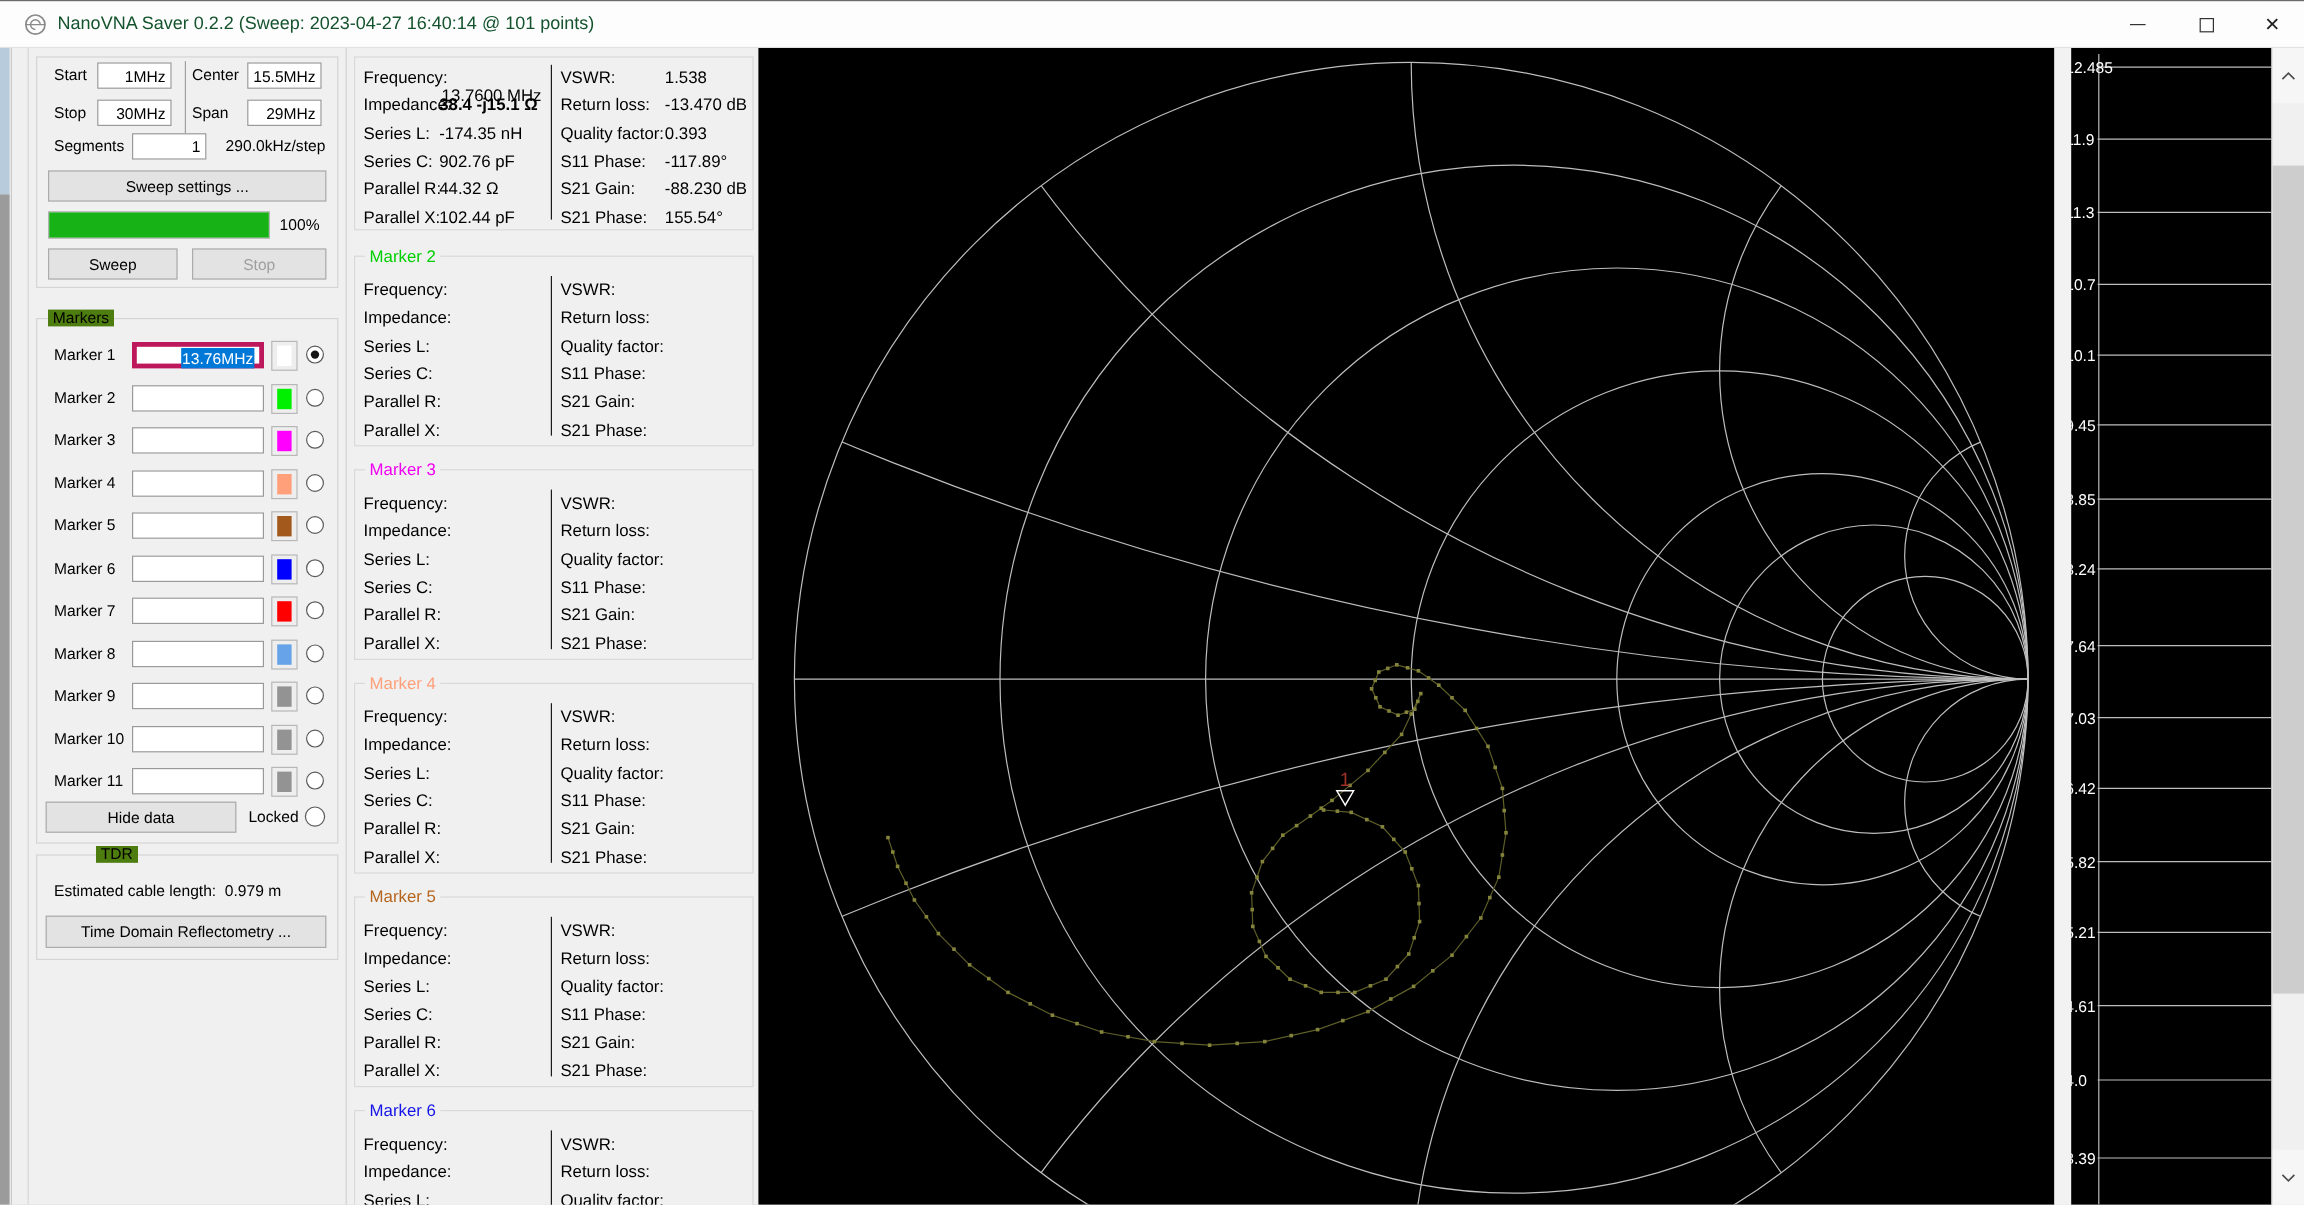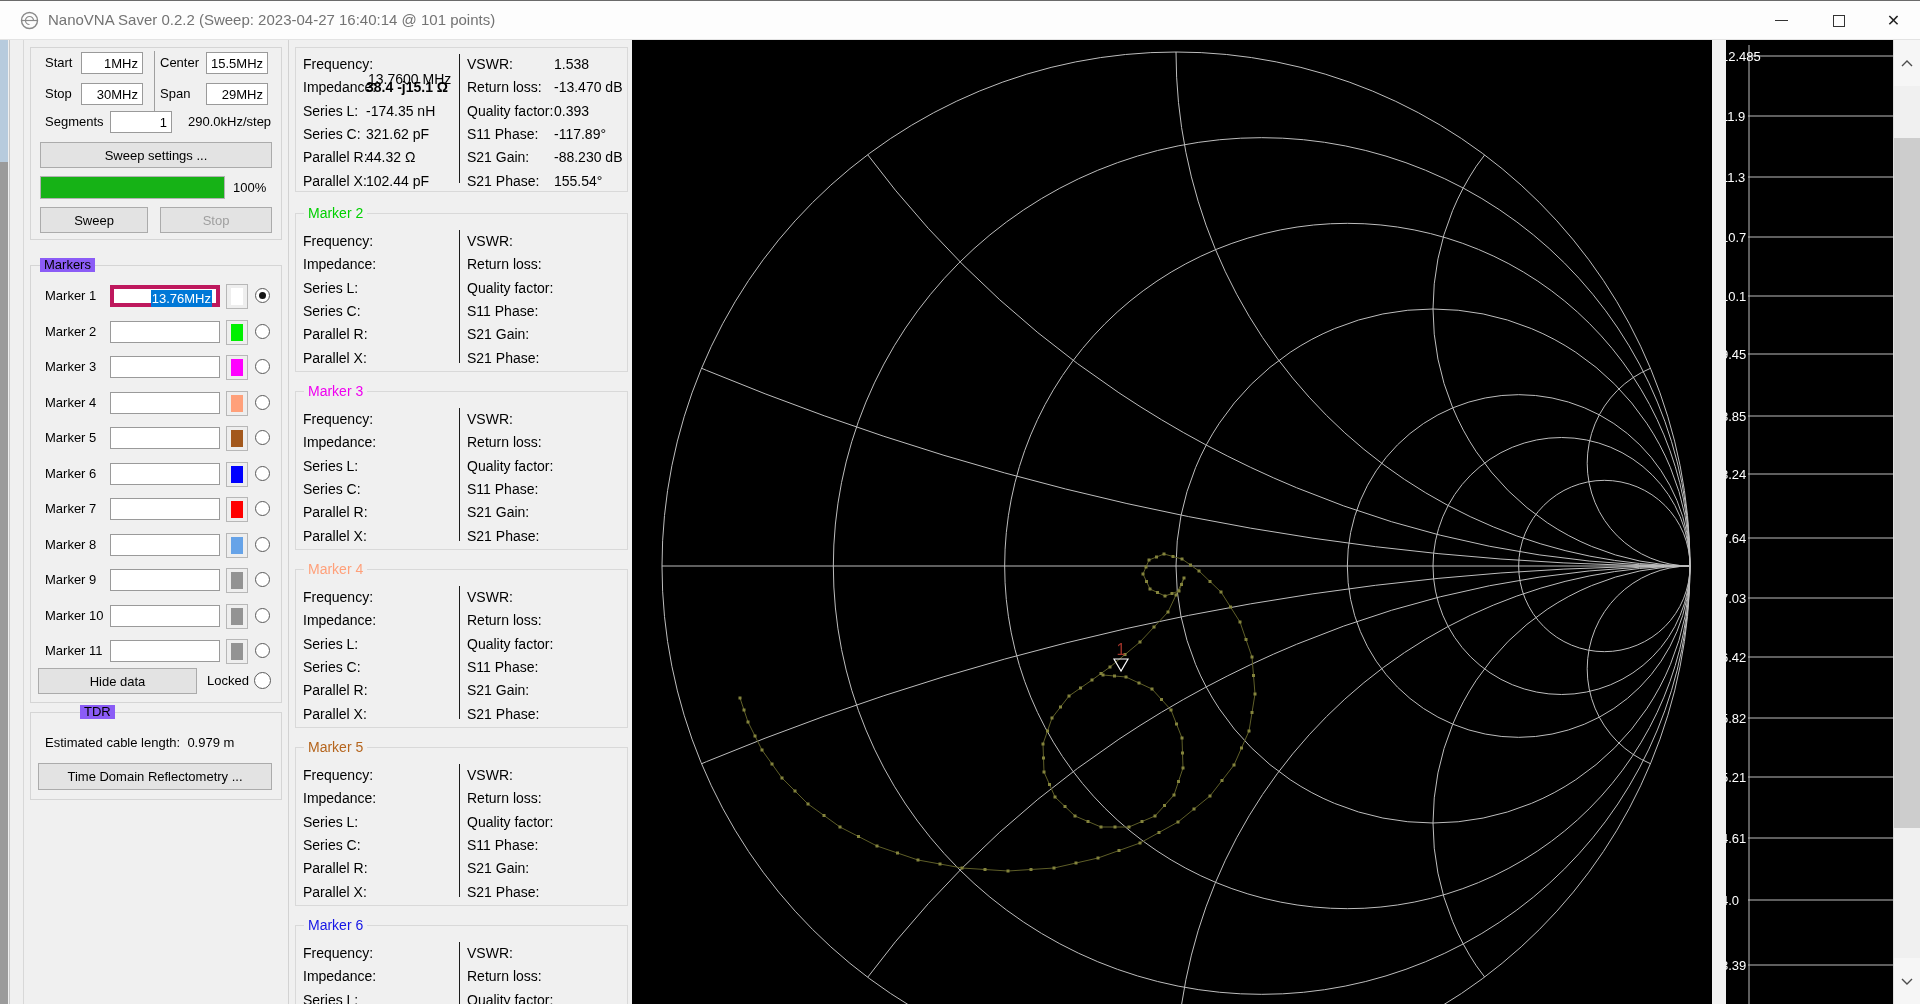--- a/index.html
+++ b/index.html
@@ -4,37 +4,37 @@
 <style>
   html,body{margin:0;padding:0;}
   body{
     width:1920px;height:1004px;overflow:hidden;background:#f0f0f0;
     font-family:"Liberation Sans",sans-serif;color:#000;
   }
   
   .titlebar{position:absolute;left:0;top:0;width:1920px;height:40px;background:#fdfdfd;
     border-top:1px solid #6b6b6b;border-bottom:1px solid #e3e3e3;box-sizing:border-box;}
   .app-icon{position:absolute;left:20px;top:10px;width:19px;height:19px;}
-  .title-text{position:absolute;left:48px;top:0;line-height:38px;font-size:15px;color:#737373;white-space:nowrap;}
+  .title-text{position:absolute;left:48px;top:0;line-height:38px;font-size:15px;color:#14532d;white-space:nowrap;}
   .winbtn{position:absolute;top:1px;height:37px;display:flex;align-items:center;justify-content:center;cursor:default;}
   .winbtn.min{left:1753px;width:57px;}
   .winbtn.max{left:1810px;width:57px;}
   .winbtn.close{left:1867px;width:53px;font-size:16px;color:#222;font-weight:400;}
   .glyph-min{width:13px;height:1px;background:#333;display:block;}
   .glyph-max{width:12px;height:12px;border:1px solid #333;display:block;box-sizing:border-box;}
   
   .content{position:absolute;left:0;top:40px;width:1920px;height:964px;background:#f0f0f0;overflow:hidden;}
   .edge-strip-top{position:absolute;left:0;top:0;width:8px;height:122px;background:#b7cbdd;}
   .edge-strip-bottom{position:absolute;left:0;top:122px;width:8px;height:842px;background:#9b9b9b;}
   .vline-a{position:absolute;left:9px;top:0;width:1px;height:964px;background:#c9c9c9;}
   .vline-b{position:absolute;left:23px;top:0;width:1px;height:964px;background:#d8d8d8;}
   .panel-sep{position:absolute;left:288px;top:0;width:1px;height:964px;background:#d2d2d2;}
   
   .groupbox{position:absolute;border:1px solid #d5d5d5;box-sizing:border-box;}
-  .gtitle{position:absolute;font-size:13px;line-height:14px;background:#8b5cf6;padding:0 4px;white-space:nowrap;}
+  .gtitle{position:absolute;font-size:13px;line-height:14px;background:#4d7c0f;padding:0 4px;white-space:nowrap;}
   .lab{position:absolute;font-size:13px;line-height:22px;white-space:nowrap;}
   .tfield{position:absolute;height:22px;box-sizing:border-box;border:1px solid #9a9a9a;background:#fff;
     font-size:13px;text-align:right;padding:0 4px;font-family:"Liberation Sans",sans-serif;outline:none;}
   .tfield.focused{border:4px solid #be185d;}
   .sel-text{background:#0078d7;color:#fff;padding:1px 1px;}
   .btn{position:absolute;background:#e3e3e3;border:1px solid #ababab;box-sizing:border-box;
     font-size:13px;color:#000;display:flex;align-items:center;justify-content:center;
     font-family:"Liberation Sans",sans-serif;white-space:nowrap;}
   .btn.disabled{color:#9f9f9f;}
   .vsep-inputs{position:absolute;width:1px;background:#9f9f9f;}
@@ -208,21 +208,21 @@
         <span class="srow" style="left: 258px; top: 8px;">1.538</span>
         <span class="srow" style="left: 7px; top: 31.3px;">Impedance:</span>
         <span class="srow" style="left: 70px; top: 31.3px; font-weight: bold;">38.4 -j15.1 Ω</span>
         <span class="srow" style="left: 171px; top: 31.3px;">Return loss:</span>
         <span class="srow" style="left: 258px; top: 31.3px;">-13.470 dB</span>
         <span class="srow" style="left: 7px; top: 54.6px;">Series L:</span>
         <span class="srow" style="left: 70px; top: 54.6px;">-174.35 nH</span>
         <span class="srow" style="left: 171px; top: 54.6px;">Quality factor:</span>
         <span class="srow" style="left: 258px; top: 54.6px;">0.393</span>
         <span class="srow" style="left: 7px; top: 77.9px;">Series C:</span>
-        <span class="srow" style="left: 70px; top: 77.9px;">321.62 pF</span>
+        <span class="srow" style="left: 70px; top: 77.9px;">902.76 pF</span>
         <span class="srow" style="left: 171px; top: 77.9px;">S11 Phase:</span>
         <span class="srow" style="left: 258px; top: 77.9px;">-117.89°</span>
         <span class="srow" style="left: 7px; top: 101.2px;">Parallel R:</span>
         <span class="srow" style="left: 70px; top: 101.2px;">44.32 Ω</span>
         <span class="srow" style="left: 171px; top: 101.2px;">S21 Gain:</span>
         <span class="srow" style="left: 258px; top: 101.2px;">-88.230 dB</span>
         <span class="srow" style="left: 7px; top: 124.5px;">Parallel X:</span>
         <span class="srow" style="left: 70px; top: 124.5px;">102.44 pF</span>
         <span class="srow" style="left: 171px; top: 124.5px;">S21 Phase:</span>
         <span class="srow" style="left: 258px; top: 124.5px;">155.54°</span>

